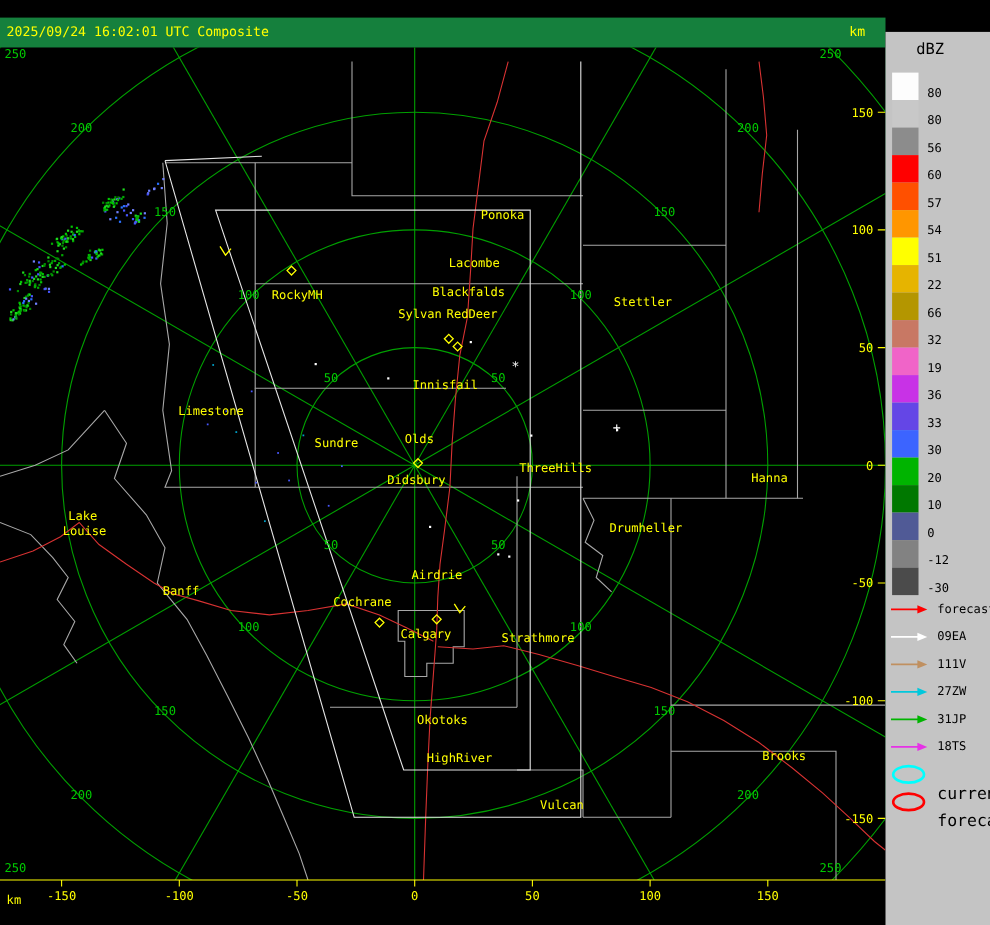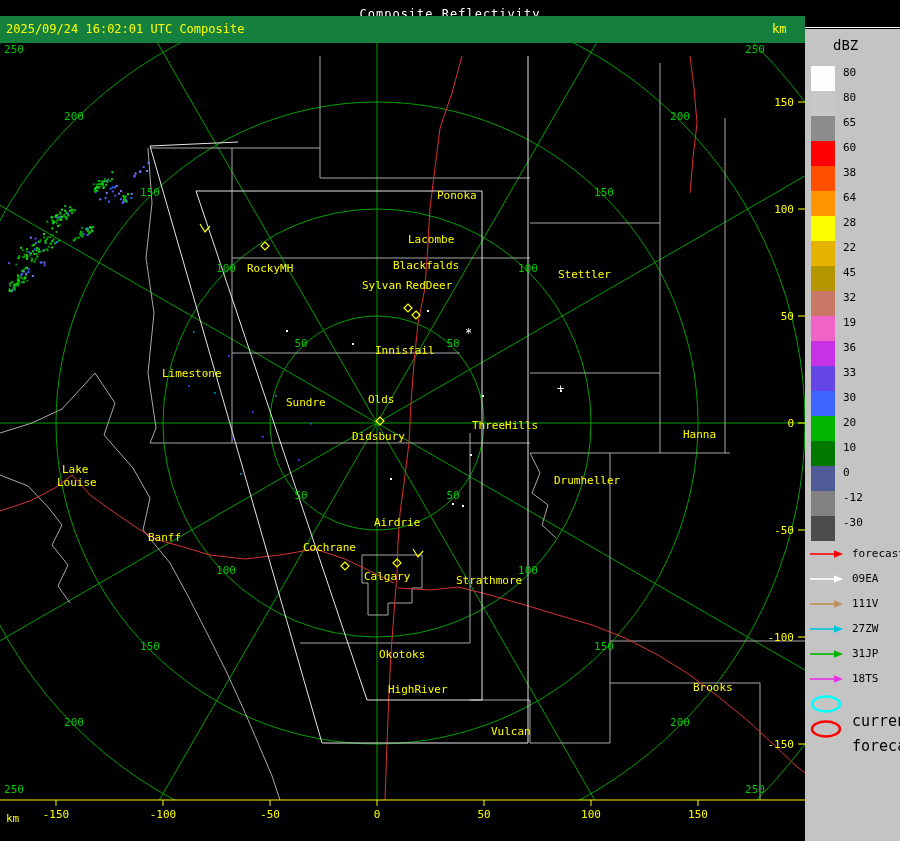--- a/index.html
+++ b/index.html
@@ -17,37 +17,34 @@
   #maparea { position:absolute; left:0; top:16px; width:805px; height:726px; background:#15803d; }
   #timestamp { position:absolute; left:6px; top:6px; color:#ffff00; font-size:12px; }
   #km-top   { position:absolute; left:772px; top:6px; color:#ffff00; font-size:12px; }
   #map { position:absolute; left:0; top:27px; }
   #sidebar {
     position:absolute; left:805px; top:29px; width:95px; height:812px;
     background:#c4c4c4; color:#000;
   }
   #dbz-label { padding:8px 0 0 28px; font-size:14px; }
   #levels { position:absolute; left:6px; top:37px; }
-  .lvl { height:25px; display:flex; align-items:flex-start; }
+  .lvl { height:25px; display:flex; align-items:flex-end; }
   .sw  { display:inline-block; width:24px; height:25px; }
   .lbl { margin-left:8px; font-size:11px; width:34px; }
   #vectors { position:absolute; left:3px; top:512px; }
   .vec { height:25px; display:flex; align-items:center; }
   .vec span { margin-left:4px; font-size:11px; }
   #shapes { position:absolute; left:3px; top:662px; }
   .shp { height:25px; display:flex; align-items:center; }
   .shp span { margin-left:4px; font-size:15px;margin-top:35px; }
 </style>
 </head>
 <body>
 
 <div id="app">
-  <div id="titlebar">
-    <span>Composite_Reflectivity</span>
-  </div>
 
   <div id="maparea">
     <span id="timestamp">2025/09/24 16:02:01 UTC Composite</span>
     <span id="km-top">km</span>
     <svg id="map" width="805" height="786" viewBox="0 0 805 786">
         <defs>
           <clipPath id="mclip">
             <rect x="0" y="0" width="805" height="757"></rect>
           </clipPath>
         </defs>
@@ -507,45 +504,45 @@
         <div class="lvl">
           <span class="sw" style="background: rgb(253, 253, 253);"></span>
           <span class="lbl">80</span>
         </div>
         <div class="lvl">
           <span class="sw" style="background: rgb(200, 200, 200);"></span>
           <span class="lbl">80</span>
         </div>
         <div class="lvl">
           <span class="sw" style="background: rgb(140, 140, 140);"></span>
-          <span class="lbl">65</span>
+          <span class="lbl">56</span>
         </div>
         <div class="lvl">
           <span class="sw" style="background: rgb(255, 0, 0);"></span>
           <span class="lbl">60</span>
         </div>
         <div class="lvl">
           <span class="sw" style="background: rgb(255, 80, 0);"></span>
-          <span class="lbl">38</span>
+          <span class="lbl">57</span>
         </div>
         <div class="lvl">
           <span class="sw" style="background: rgb(255, 150, 0);"></span>
-          <span class="lbl">64</span>
+          <span class="lbl">54</span>
         </div>
         <div class="lvl">
           <span class="sw" style="background: rgb(255, 255, 0);"></span>
-          <span class="lbl">28</span>
+          <span class="lbl">51</span>
         </div>
         <div class="lvl">
           <span class="sw" style="background: rgb(230, 180, 0);"></span>
           <span class="lbl">22</span>
         </div>
         <div class="lvl">
           <span class="sw" style="background: rgb(180, 150, 0);"></span>
-          <span class="lbl">45</span>
+          <span class="lbl">66</span>
         </div>
         <div class="lvl">
           <span class="sw" style="background: rgb(200, 120, 100);"></span>
           <span class="lbl">32</span>
         </div>
         <div class="lvl">
           <span class="sw" style="background: rgb(240, 100, 200);"></span>
           <span class="lbl">19</span>
         </div>
         <div class="lvl">

